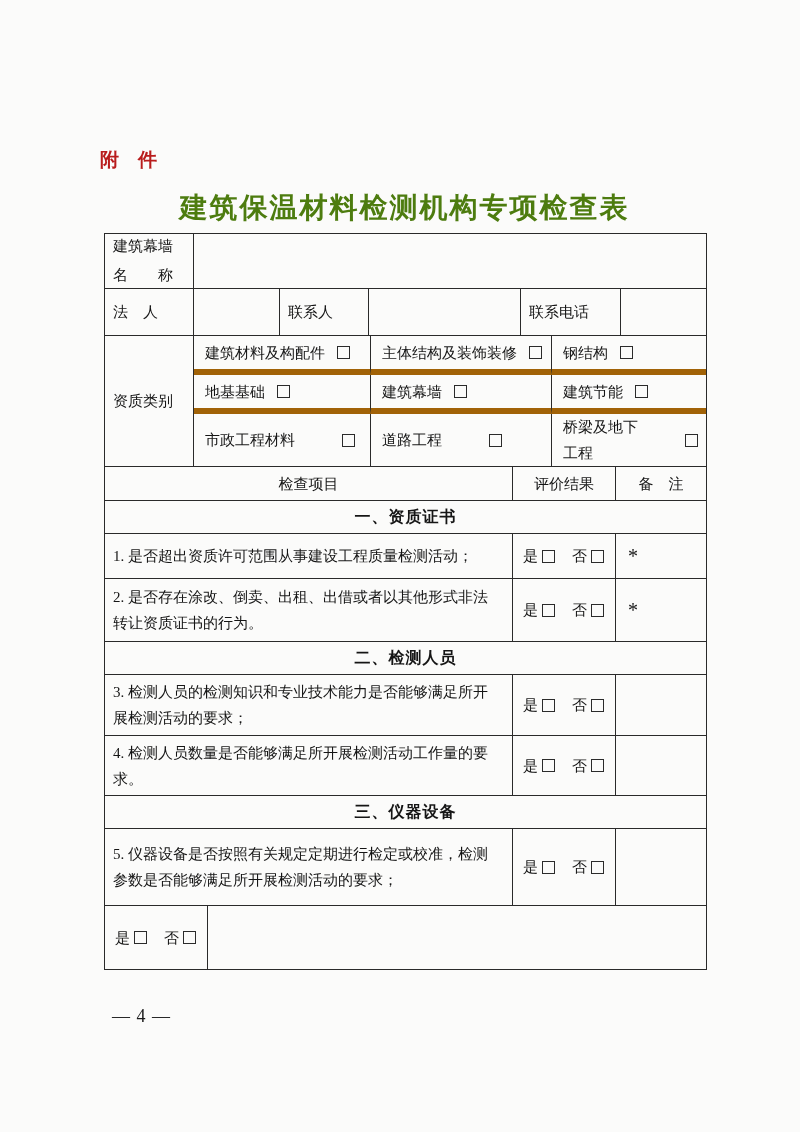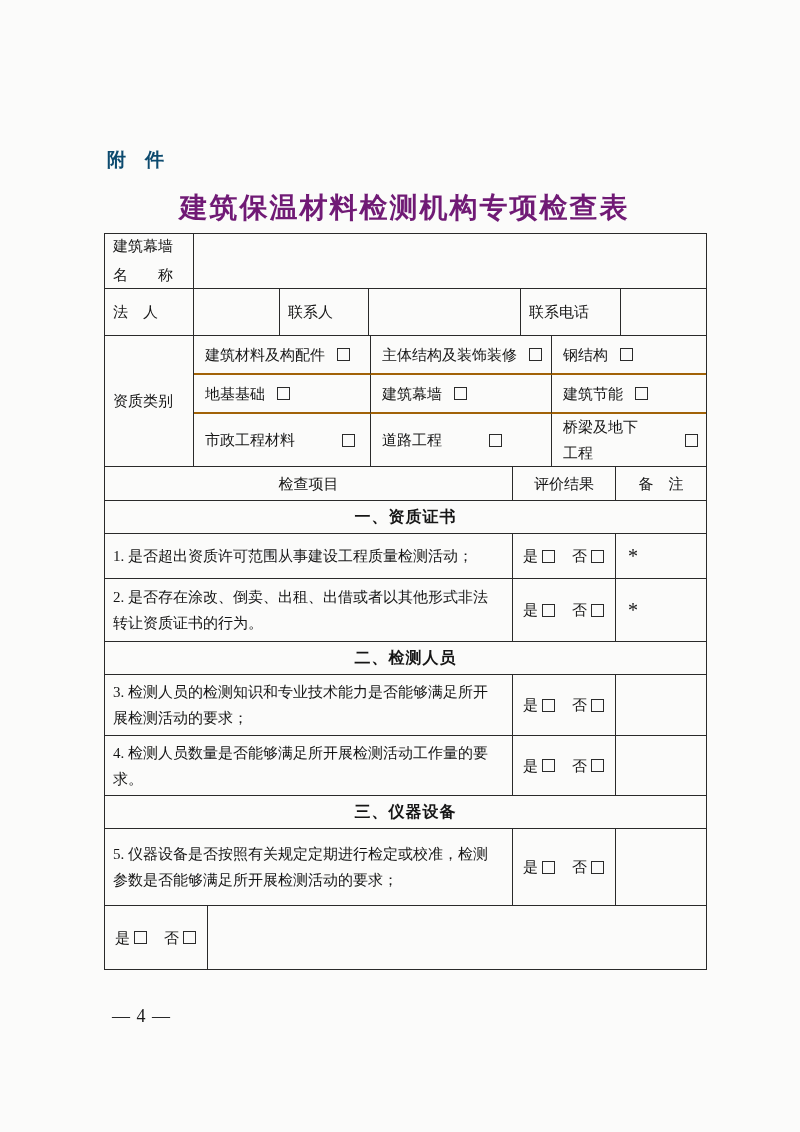--- a/index.html
+++ b/index.html
@@ -7,28 +7,28 @@
     width:800px;height:1132px;
     background:#fbfbfa;
     color:#151515;
     font-family:"Liberation Serif","DejaVu Serif",serif;
     position:relative;
     overflow:hidden;
   }
   .page{position:absolute;left:0;top:0;width:800px;height:1132px;}
 
   .attachment{
-    position:absolute;left:107px;top:147px;
+    position:absolute;left:100px;top:147px;
     font-family:"Liberation Sans","DejaVu Sans",sans-serif;
-    font-size:19px;font-weight:700;color:#0c4a6e;
+    font-size:19px;font-weight:700;color:#b91c1c;
   }
   .doc-title{
     position:absolute;left:104px;top:189px;width:601px;
     text-align:center;
-    font-size:28px;font-weight:700;letter-spacing:2px;color:#701a75;
+    font-size:28px;font-weight:700;letter-spacing:2px;color:#4d7c0f;
   }
 
   .doc-table{
     position:absolute;left:104px;top:233px;width:601px;
     border:1px solid #2a2a2a;
     background:transparent;
     font-size:15px;
   }
   .row{display:flex;width:100%;}
   .cell{
@@ -49,21 +49,21 @@
   .c-w89{flex:0 0 89px;}
   .c-w86{flex:0 0 86px;}
   .c-w152{flex:0 0 152px;}
   .c-w100{flex:0 0 100px;}
   .c-fill{flex:1;}
 
   .r-qual{height:131px;align-items:stretch;}
   .c-quallabel{flex:0 0 89px;}
   .qual-grid{flex:1;display:flex;flex-direction:column;}
   .qrow{display:flex;flex:1;}
-  .qrow .cell{border-bottom:2px solid #a16207;height:auto;padding-left:11px;}
+  .qrow .cell{border-bottom:6px solid #a16207;height:auto;padding-left:11px;}
   .qrow:last-child .cell{border-bottom:1px solid #2a2a2a;gap:35px;}
   .q1{flex:0 0 177px;}
   .q2{flex:0 0 181px;}
   .q3{flex:1;border-right:none;}
 
   
   .r-chead{height:34px;}
   .c-item{flex:0 0 408px;padding:5px 10px 5px 8px;}
   .c-result{flex:0 0 103px;padding-left:10px;}
   .c-remark{flex:1;font-size:20px;padding-left:12px;}

